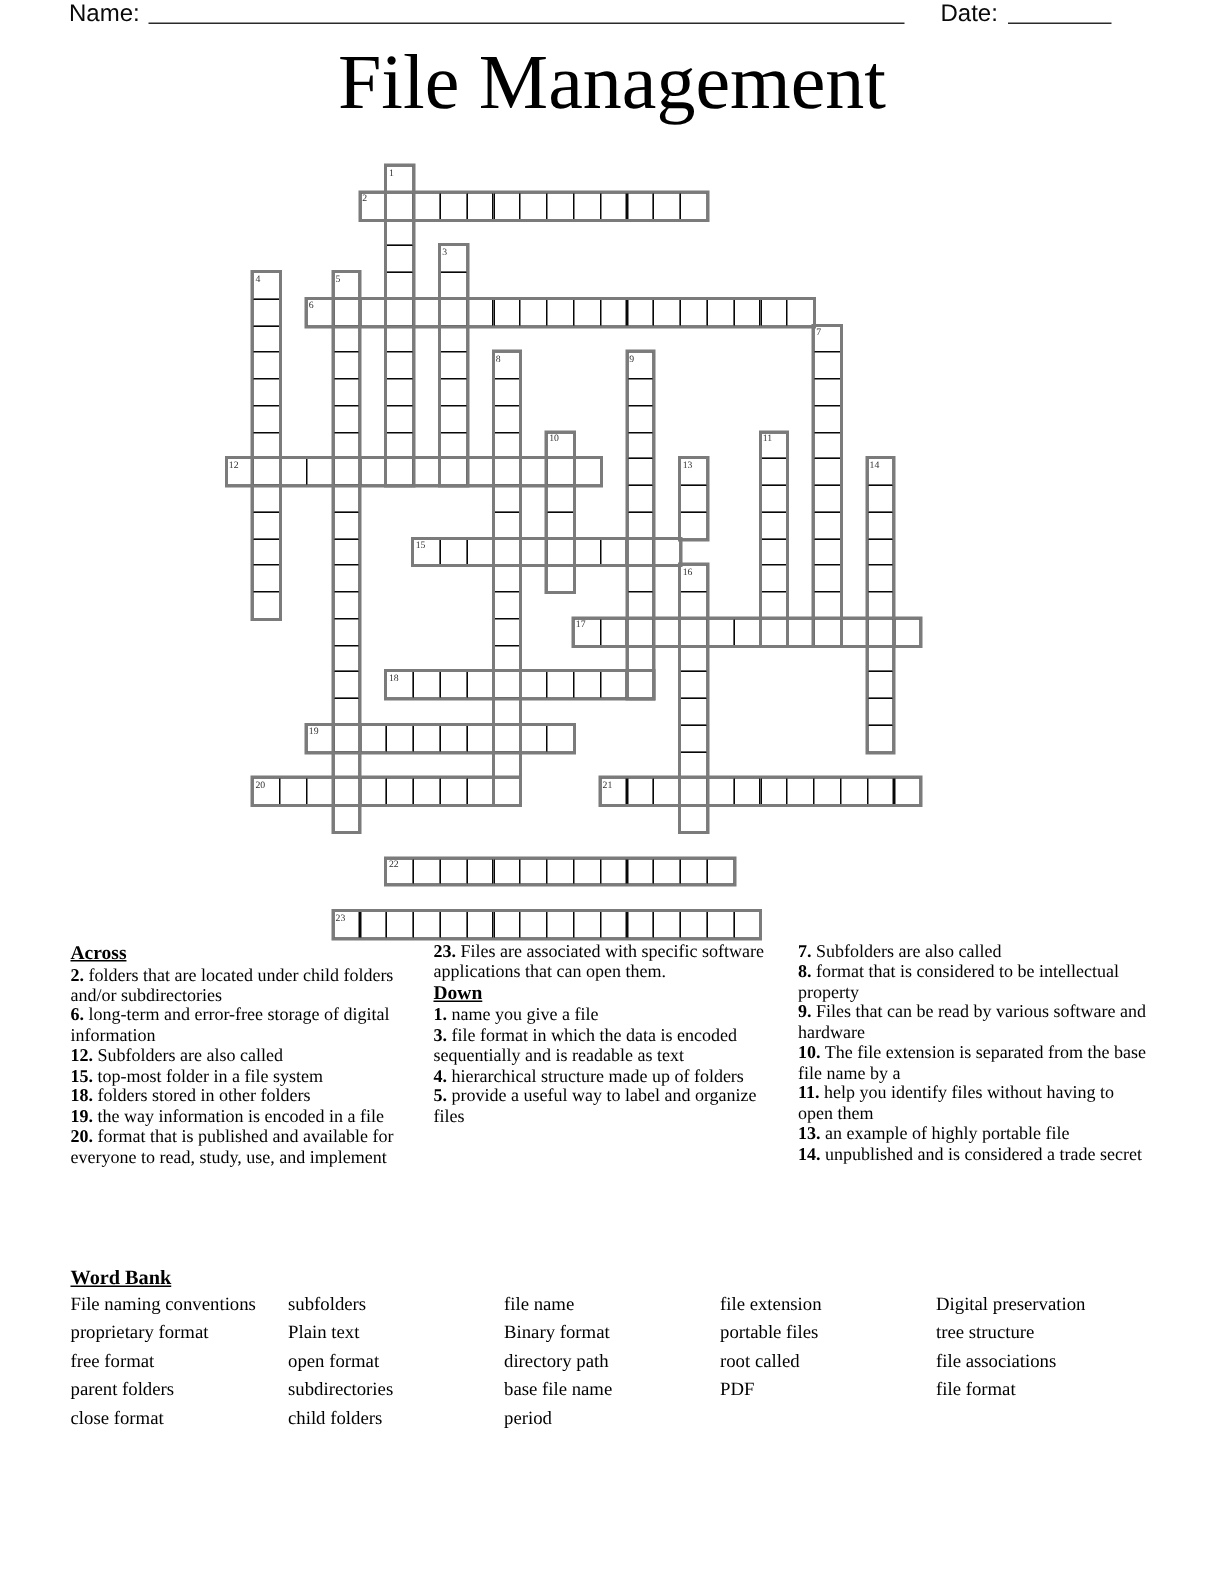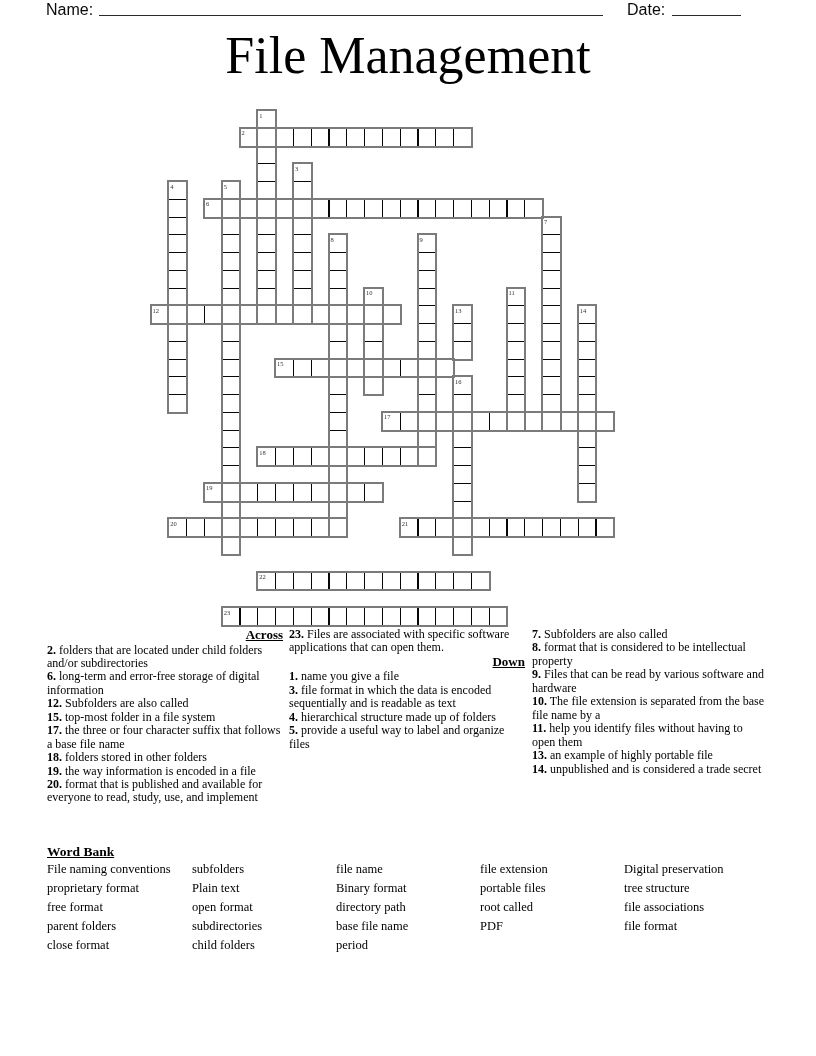--- a/index.html
+++ b/index.html
@@ -19,21 +19,21 @@
   #grid{position:absolute;left:0;top:0;width:816px;height:700px;}
   .cell{position:absolute;box-sizing:border-box;border:1px solid #070707;background:#fff;}
   .word-outline{position:absolute;box-sizing:border-box;border:2px solid #7b7b7b;pointer-events:none;}
   .cell-num{position:absolute;font-size:6.5px;line-height:7px;color:#333;
             font-family:"Liberation Serif",serif;}
   
   .clue-col{position:absolute;top:628px;width:236px;font-size:12px;line-height:13.45px;}
   #ccol0{left:47px;}
   #ccol1{left:289px;}
   #ccol2{left:532px;}
-  .clue-heading{font-size:13px;font-weight:bold;text-decoration:underline;line-height:14.5px;margin:0 0 1px 0;text-align:right;}
+  .clue-heading{font-size:13px;font-weight:bold;text-decoration:underline;line-height:14.5px;margin:0 0 1px 0;}
   .clue{margin:0;}
   .clue b{font-weight:bold;}
   
   .wb-heading{position:absolute;left:47px;top:844px;font-size:13.5px;font-weight:bold;text-decoration:underline;}
   .wb-col{position:absolute;top:862px;font-size:12.5px;}
   #wbcol0{left:47px;}
   #wbcol1{left:192px;}
   #wbcol2{left:336px;}
   #wbcol3{left:480px;}
   #wbcol4{left:624px;}
@@ -348,21 +348,20 @@
       <div class="word-outline" style="left: 220.7px; top: 606px; width: 287.8px; height: 20.75px;"></div>
       <div class="cell-num" style="left: 223.7px; top: 608.5px;">23</div>
     </div>
 
   <div class="clue-col" id="ccol0">
       <div class="clue-heading">Across</div>
       <div class="clue"><b>2.</b> folders that are located under child folders and/or subdirectories</div>
       <div class="clue"><b>6.</b> long-term and error-free storage of digital information</div>
       <div class="clue"><b>12.</b> Subfolders are also called</div>
       <div class="clue"><b>15.</b> top-most folder in a file system</div>
-      <div class="clue"><b>17.</b> the three or four character suffix that follows a base file name</div>
       <div class="clue"><b>18.</b> folders stored in other folders</div>
       <div class="clue"><b>19.</b> the way information is encoded in a file</div>
       <div class="clue"><b>20.</b> format that is published and available for everyone to read, study, use, and implement</div>
     </div>
   <div class="clue-col" id="ccol1">
       <div class="clue"><b>23.</b> Files are associated with specific software applications that can open them.</div>
       <div class="clue-heading">Down</div>
       <div class="clue"><b>1.</b> name you give a file</div>
       <div class="clue"><b>3.</b> file format in which the data is encoded sequentially and is readable as text</div>
       <div class="clue"><b>4.</b> hierarchical structure made up of folders</div>

